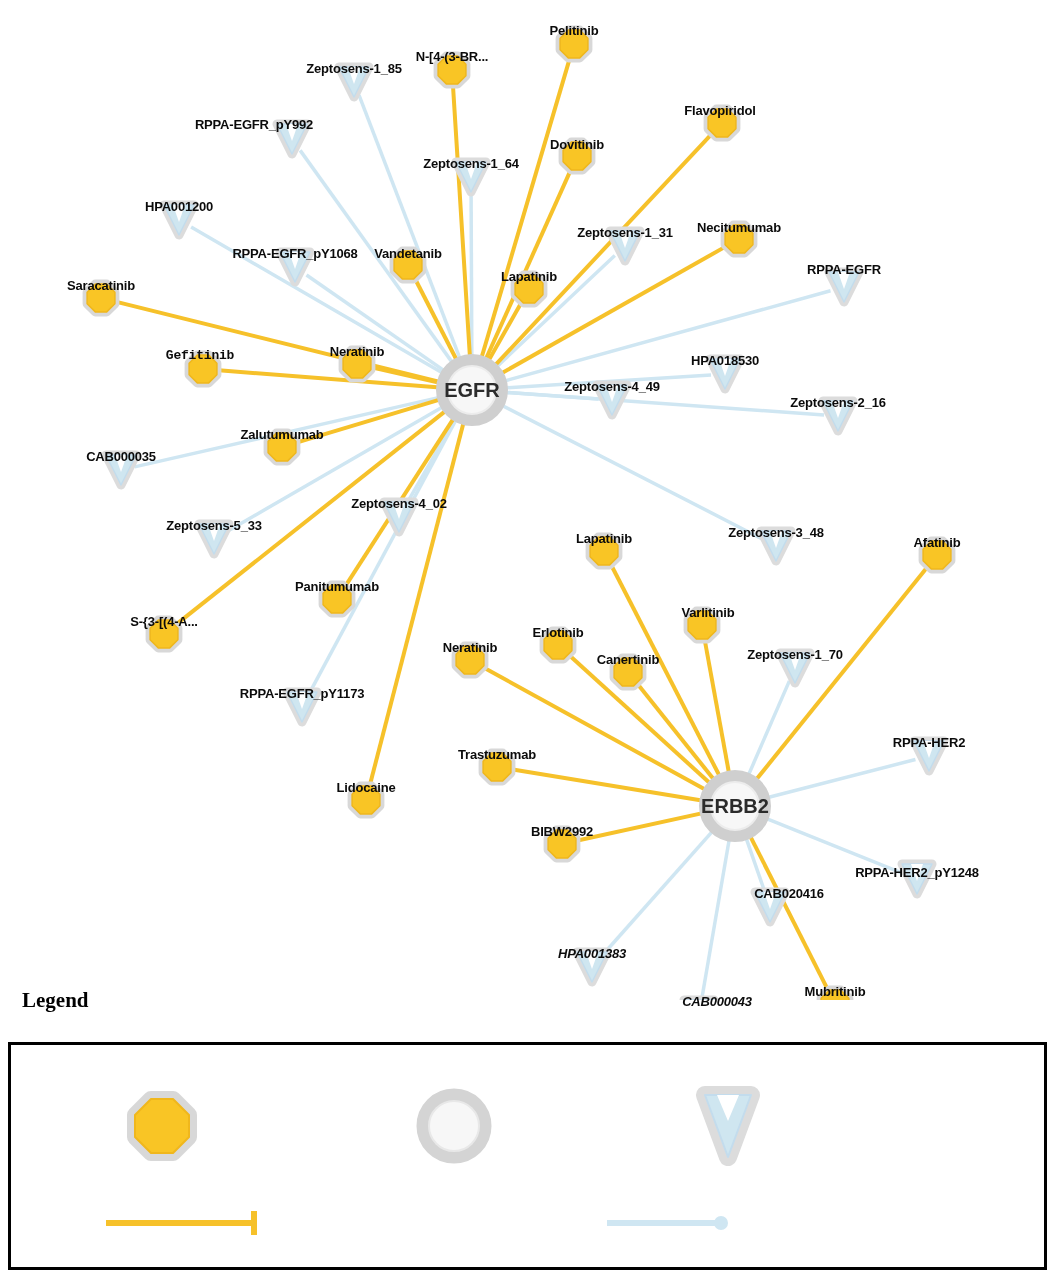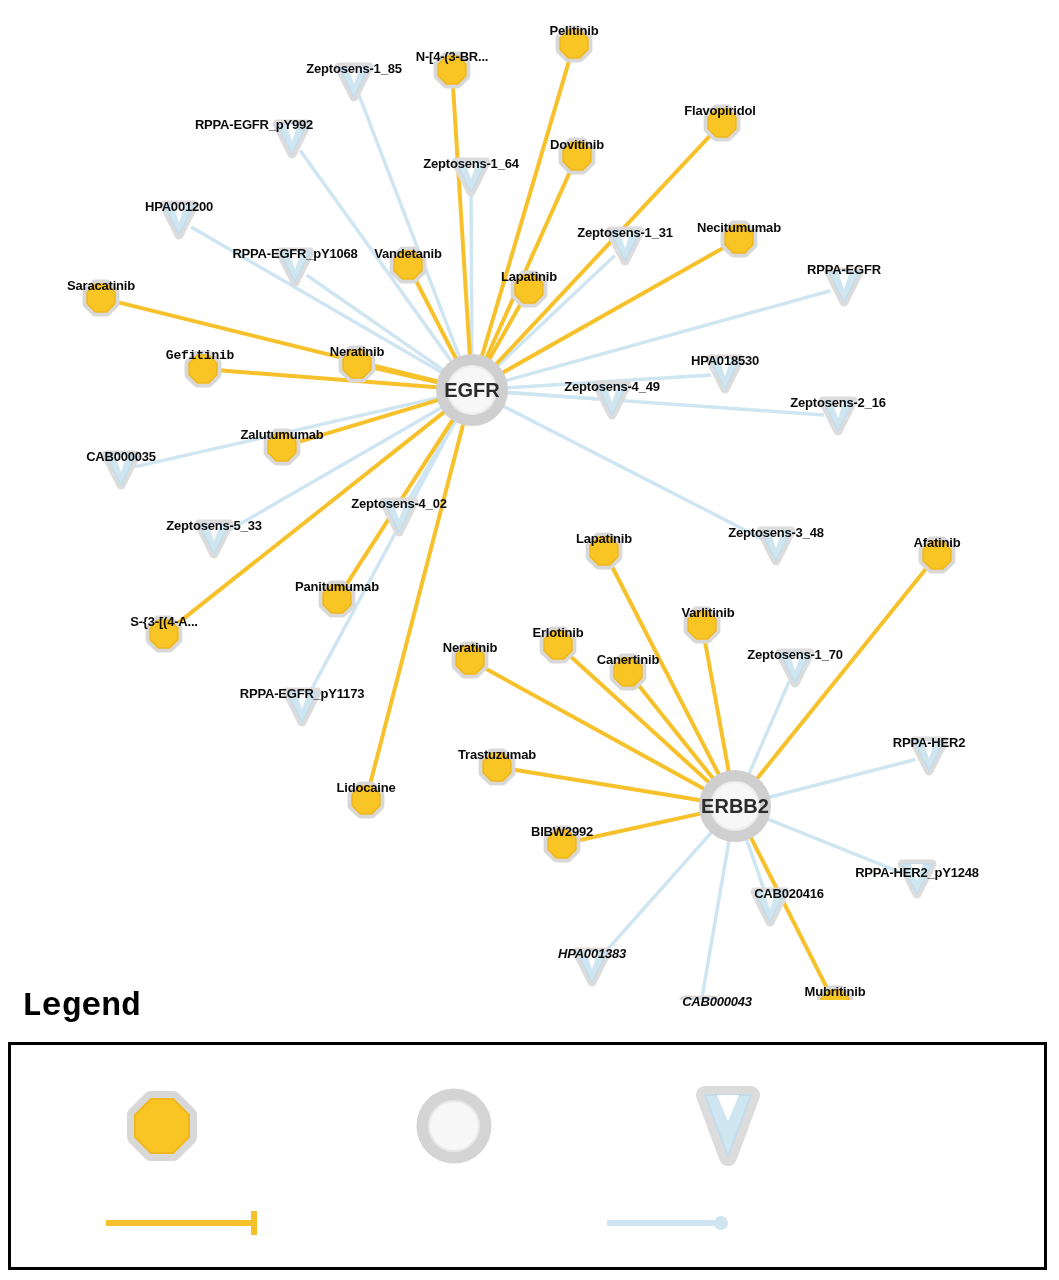--- a/index.html
+++ b/index.html
@@ -41,22 +41,22 @@
     font-size: 20px;
     font-weight: bold;
     color: #2b2b2b;
     white-space: nowrap;
     transform: translate(-50%, -50%);
   }
   .legend-title {
     position: absolute;
     left: 22px;
     top: 988px;
-    font-family: Liberation Mono, monospace;
-    font-size: 33px;
+    font-family: Liberation Serif, serif;
+    font-size: 21px;
     font-weight: bold;
     color: #000;
   }
   .legend-box {
     position: absolute;
     left: 8px;
     top: 1042px;
     width: 1039px;
     height: 228px;
     border: 3px solid #000;

